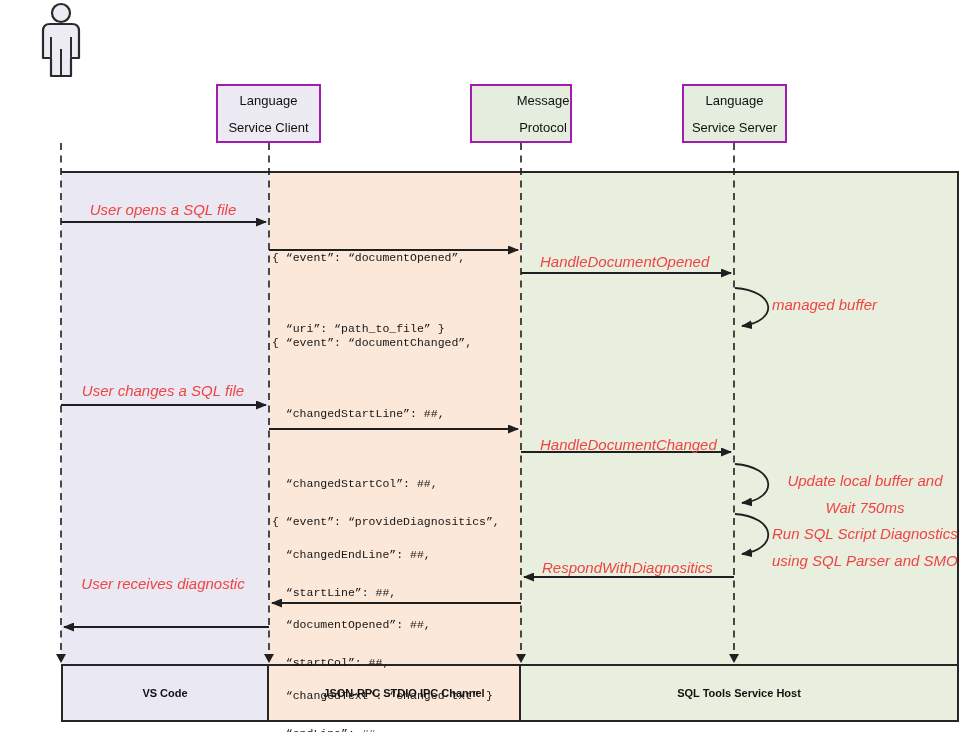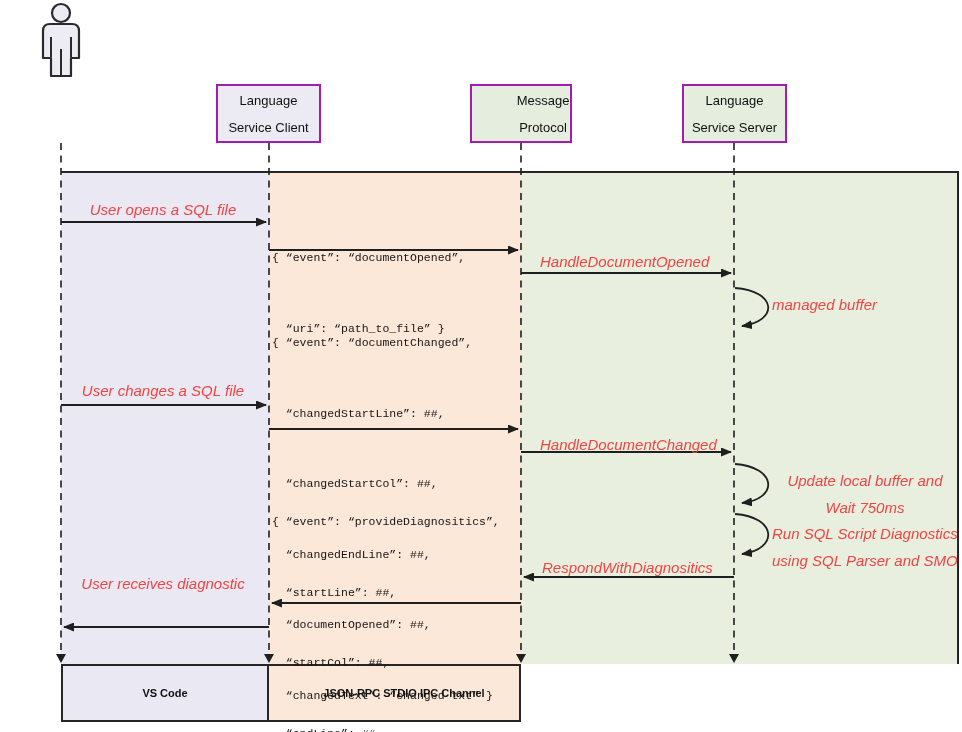--- a/index.html
+++ b/index.html
@@ -167,14 +167,17 @@
     
     
   </div>
 
   <div class="fbox lav" style="left:61px;width:208px;">
     <span>VS Code</span>
   </div>
   <div class="fbox pch" style="left:269px;width:252px;padding-left:20px;">
     <span>JSON-RPC STDIO IPC Channel</span>
   </div>
+  <div class="fbox grn" style="left:521px;width:438px;">
+    <span>SQL Tools Service Host</span>
+  </div>
 
 </div>
 
 </body></html>

